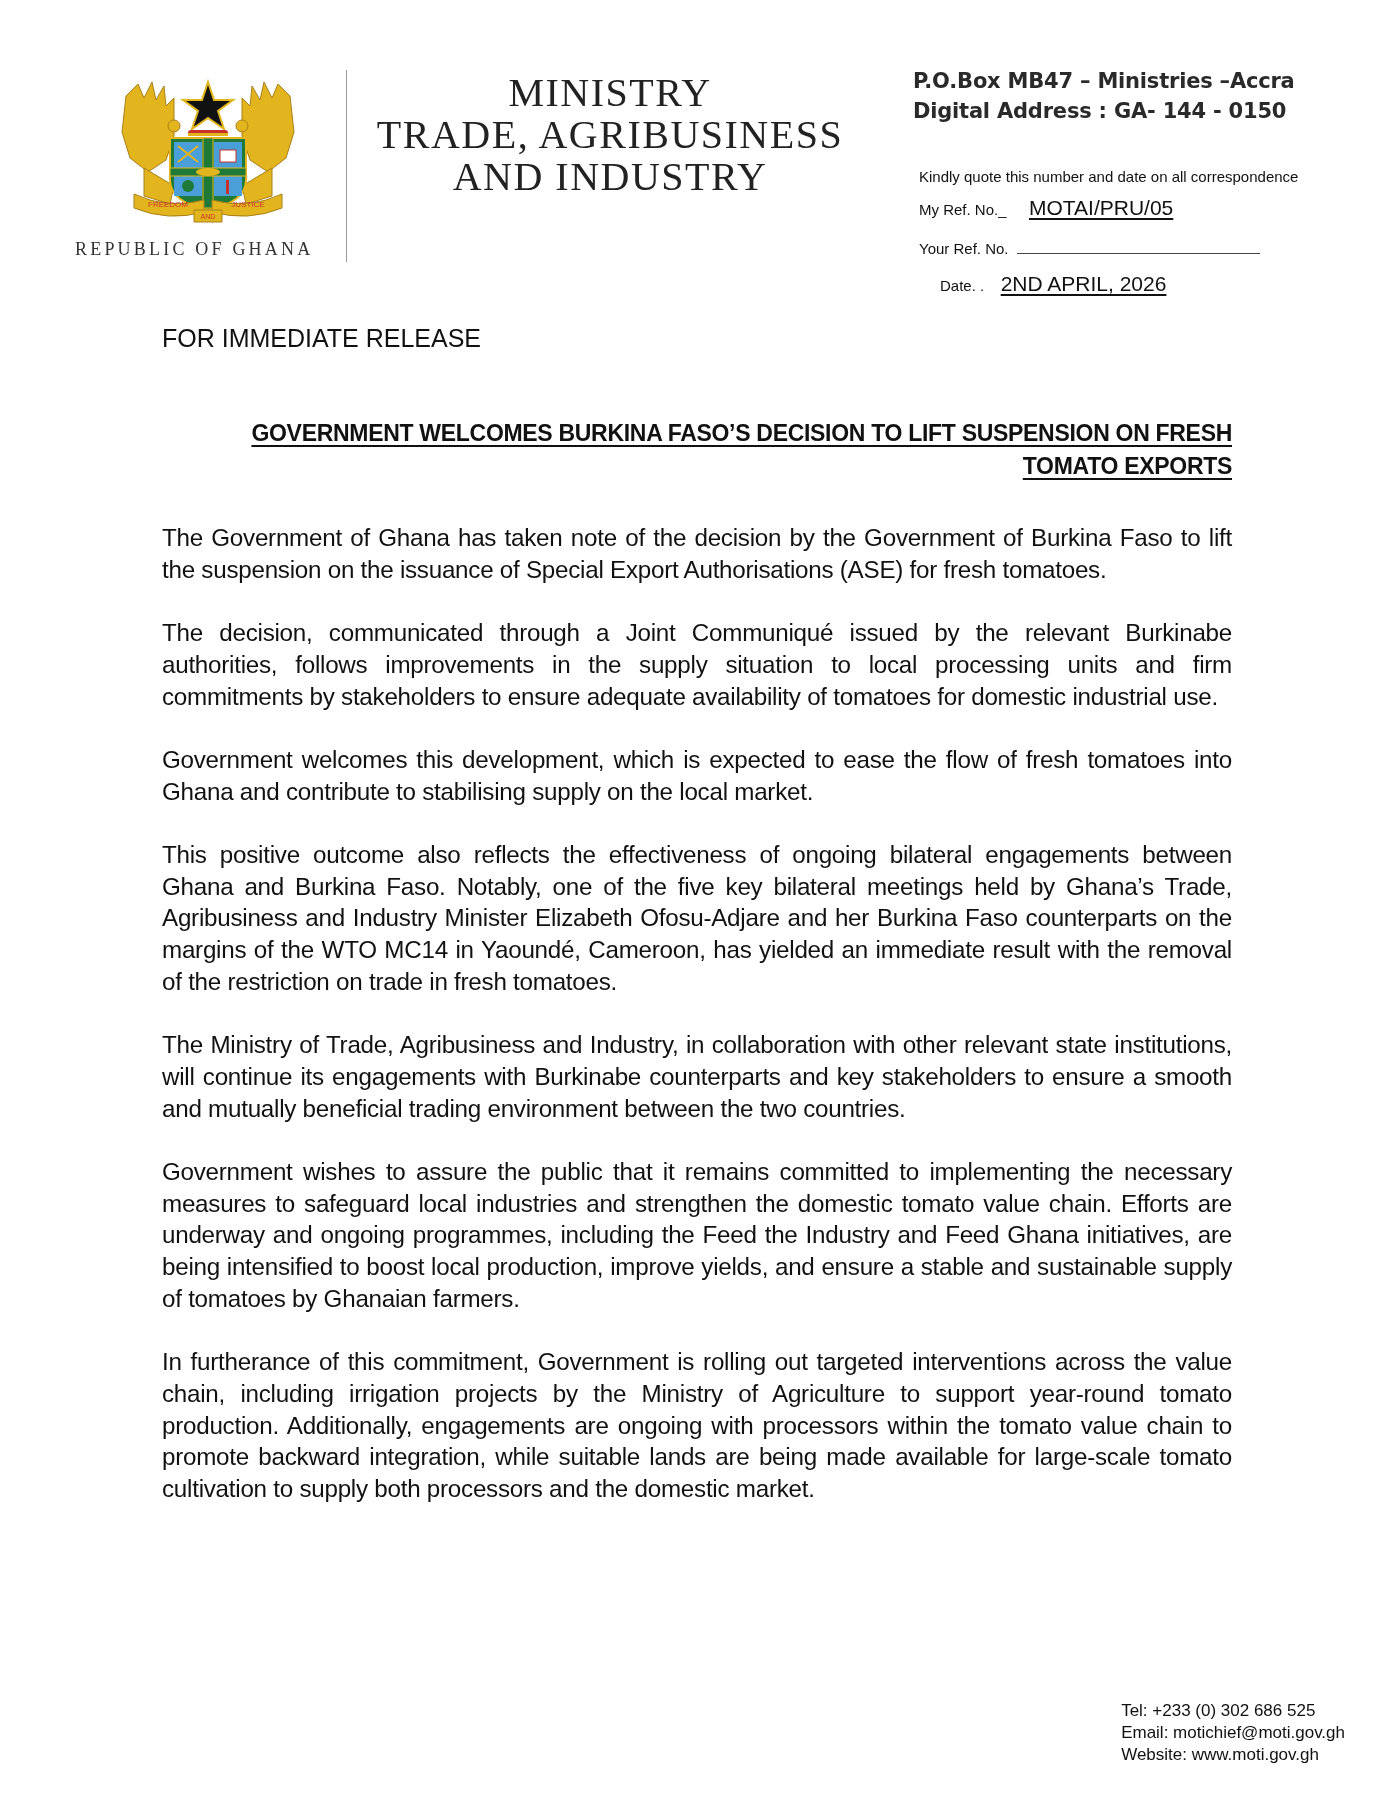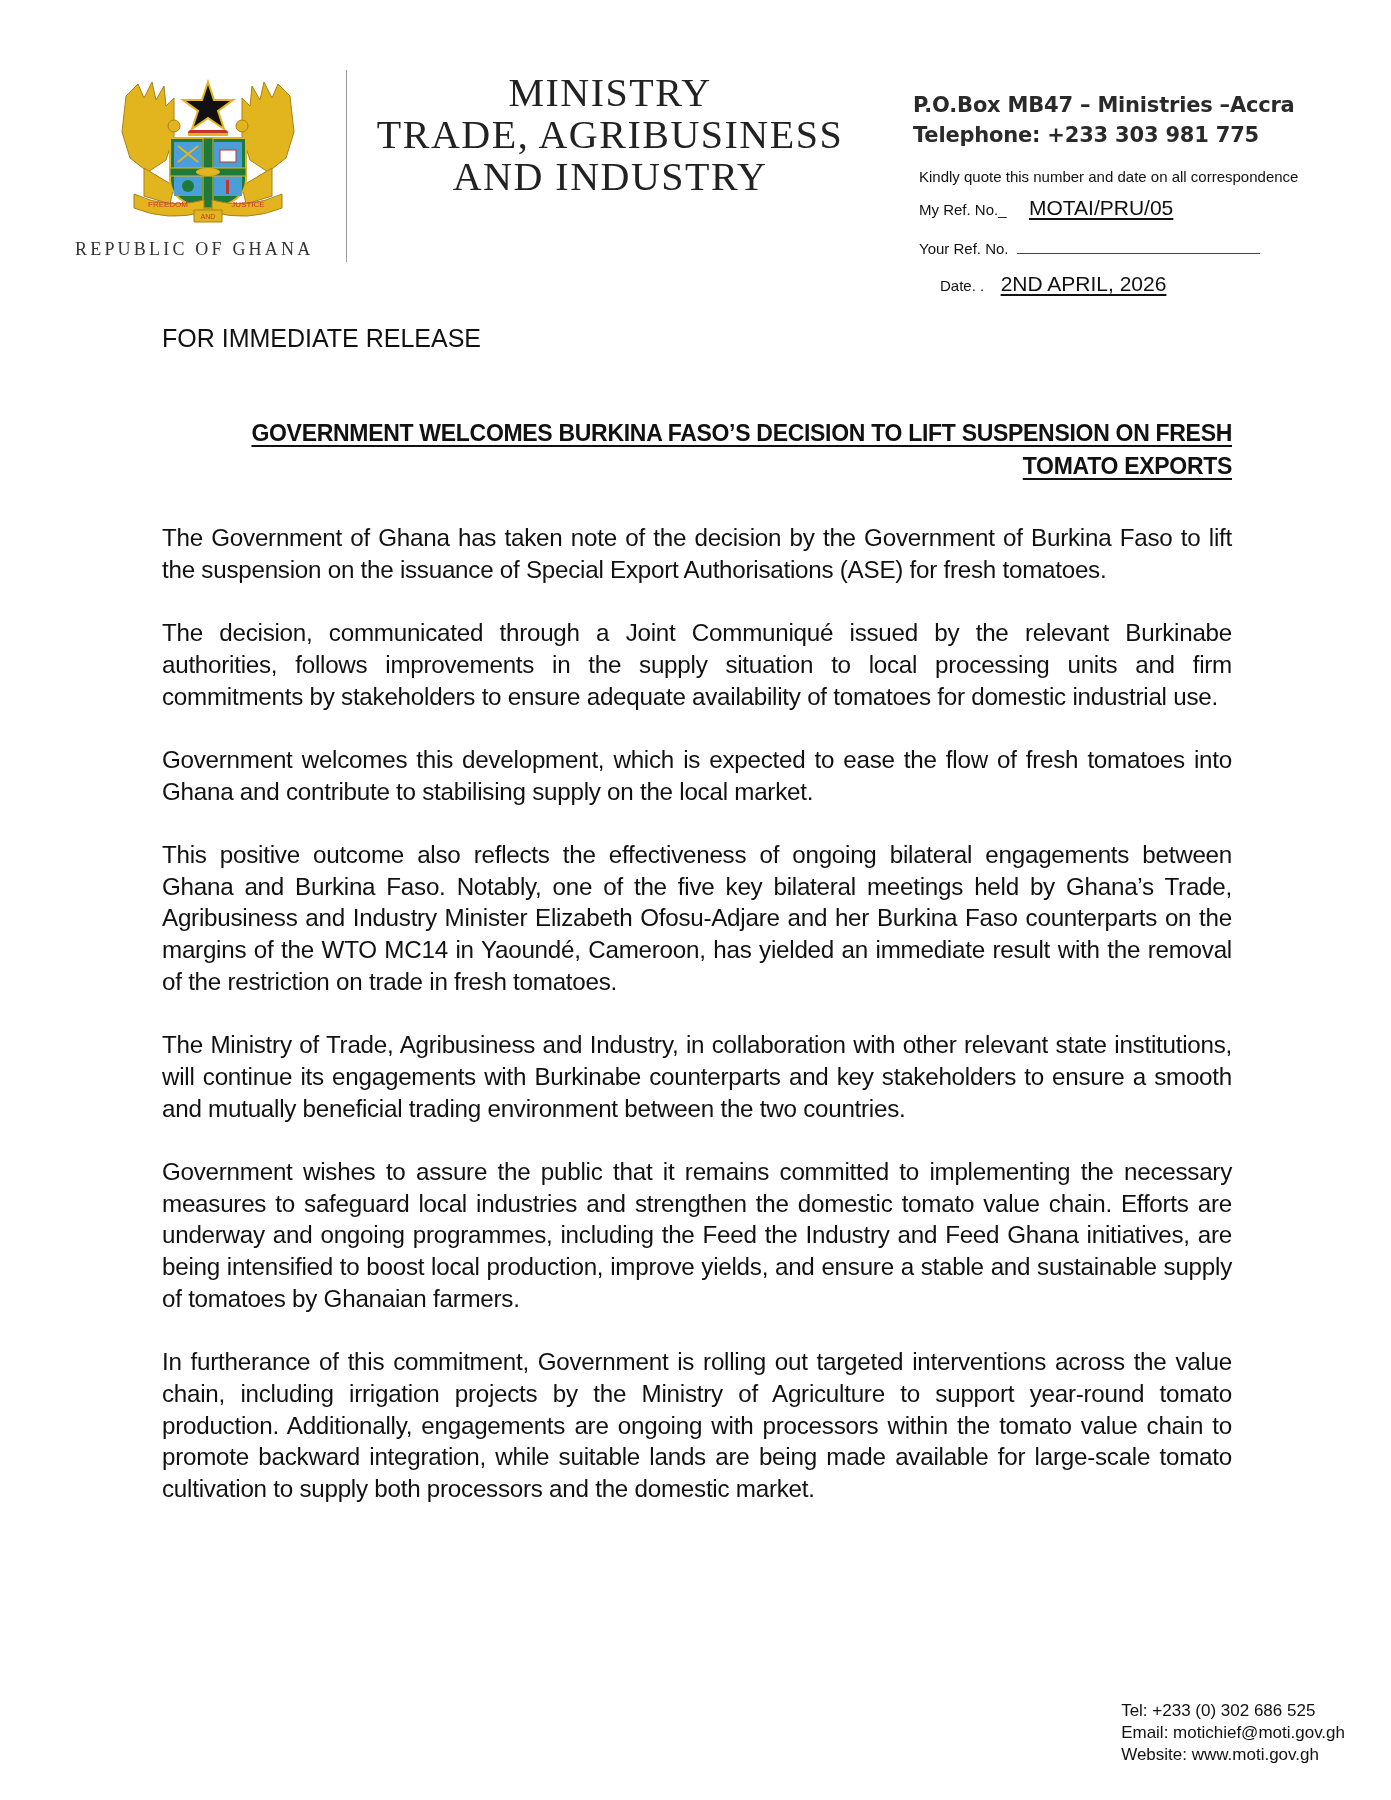--- a/index.html
+++ b/index.html
@@ -4,21 +4,21 @@
 <style>
   html, body { margin:0; padding:0; background:#ffffff; }
   body { width:1391px; height:1800px; position:relative; overflow:hidden; color:#111; font-family:"Liberation Sans", sans-serif; }
   .abs { position:absolute; }
   
   .crest { left:108px; top:76px; width:200px; height:150px; }
   .republic { left:75px; top:239px; width:262px; font-family:"Liberation Serif", serif; font-size:18px; letter-spacing:3.2px; color:#333; white-space:nowrap; }
   .divider { left:346px; top:70px; width:1px; height:192px; background:#9a9a9a; }
   .ministry { left:360px; top:72px; width:500px; text-align:center; font-family:"Liberation Serif", serif; color:#222; font-size:40px; line-height:42px; letter-spacing:1.5px; }
   .ministry .l { display:block; white-space:nowrap; }
-  .addr { left:913px; top:66px; font-family:"DejaVu Sans", sans-serif; font-weight:bold; font-size:21px; line-height:30px; color:#2a2a2a; white-space:nowrap; letter-spacing:-0.2px;margin-top:24px; }
+  .addr { left:913px; top:66px; font-family:"DejaVu Sans", sans-serif; font-weight:bold; font-size:21px; line-height:30px; color:#2a2a2a; white-space:nowrap; letter-spacing:-0.2px; }
   .addr div { display:block; }
   .small { font-family:"Liberation Sans", sans-serif; font-size:15px; color:#111; white-space:nowrap; }
   .refval { font-family:"Liberation Sans", sans-serif; font-size:21px; color:#111; text-decoration:underline; text-underline-offset:3px; white-space:nowrap; }
   .blank { display:inline-block; border-bottom:1.5px solid #444; vertical-align:baseline; }
   
   .hdr { left:162px; top:322px; font-size:25px; line-height:33px; white-space:nowrap; }
   .title { left:162px; top:417px; width:1070px; text-align:right; font-weight:bold; font-size:23px; line-height:33px; text-decoration:underline; text-underline-offset:4px; letter-spacing:-0.3px; }
   .body { left:162px; top:522px; width:1070px; font-size:24.2px; line-height:31.7px; text-align:justify; letter-spacing:-0.25px; }
   .body p { margin:0 0 31.7px 0; }
   .footer { right:46px; top:1700px; text-align:left; font-size:17px; line-height:22px; white-space:nowrap; color:#111; }
@@ -71,21 +71,21 @@
 <div class="abs divider"></div>
 
 <div class="abs ministry">
   <span class="l">MINISTRY</span>
   <span class="l">TRADE, AGRIBUSINESS</span>
   <span class="l">AND INDUSTRY</span>
 </div>
 
 <div class="abs addr">
   <div>P.O.Box MB47 – Ministries –Accra</div>
-  <div>Telephone: +233 303 981 775</div>
+  <div>Digital Address : GA- 144 - 0150</div>
 </div>
 
 <div class="abs small" style="left:919px; top:168px;">Kindly quote this number and date on all correspondence</div>
 
 <div class="abs" style="left:919px; top:196px; white-space:nowrap;">
   <span class="small">My Ref. No._</span>
   <span class="refval" style="margin-left:18px;">MOTAI/PRU/05</span>
 </div>
 
 <div class="abs" style="left:919px; top:240px; white-space:nowrap;">

